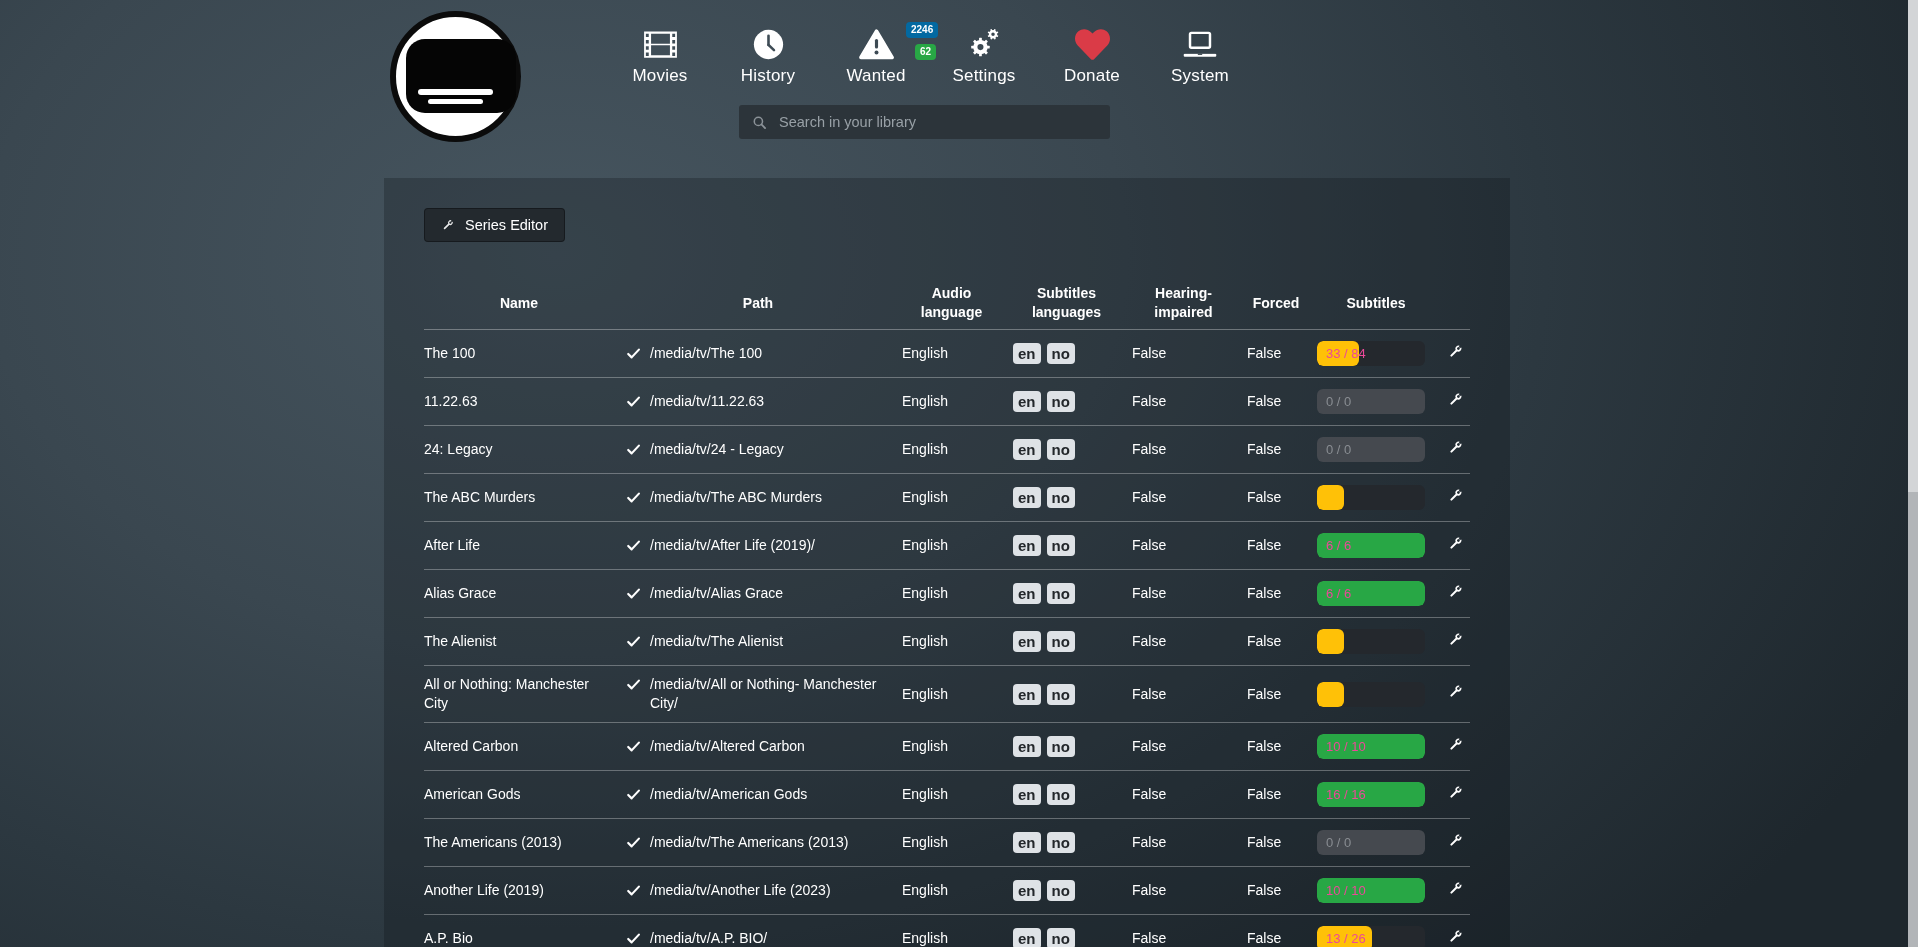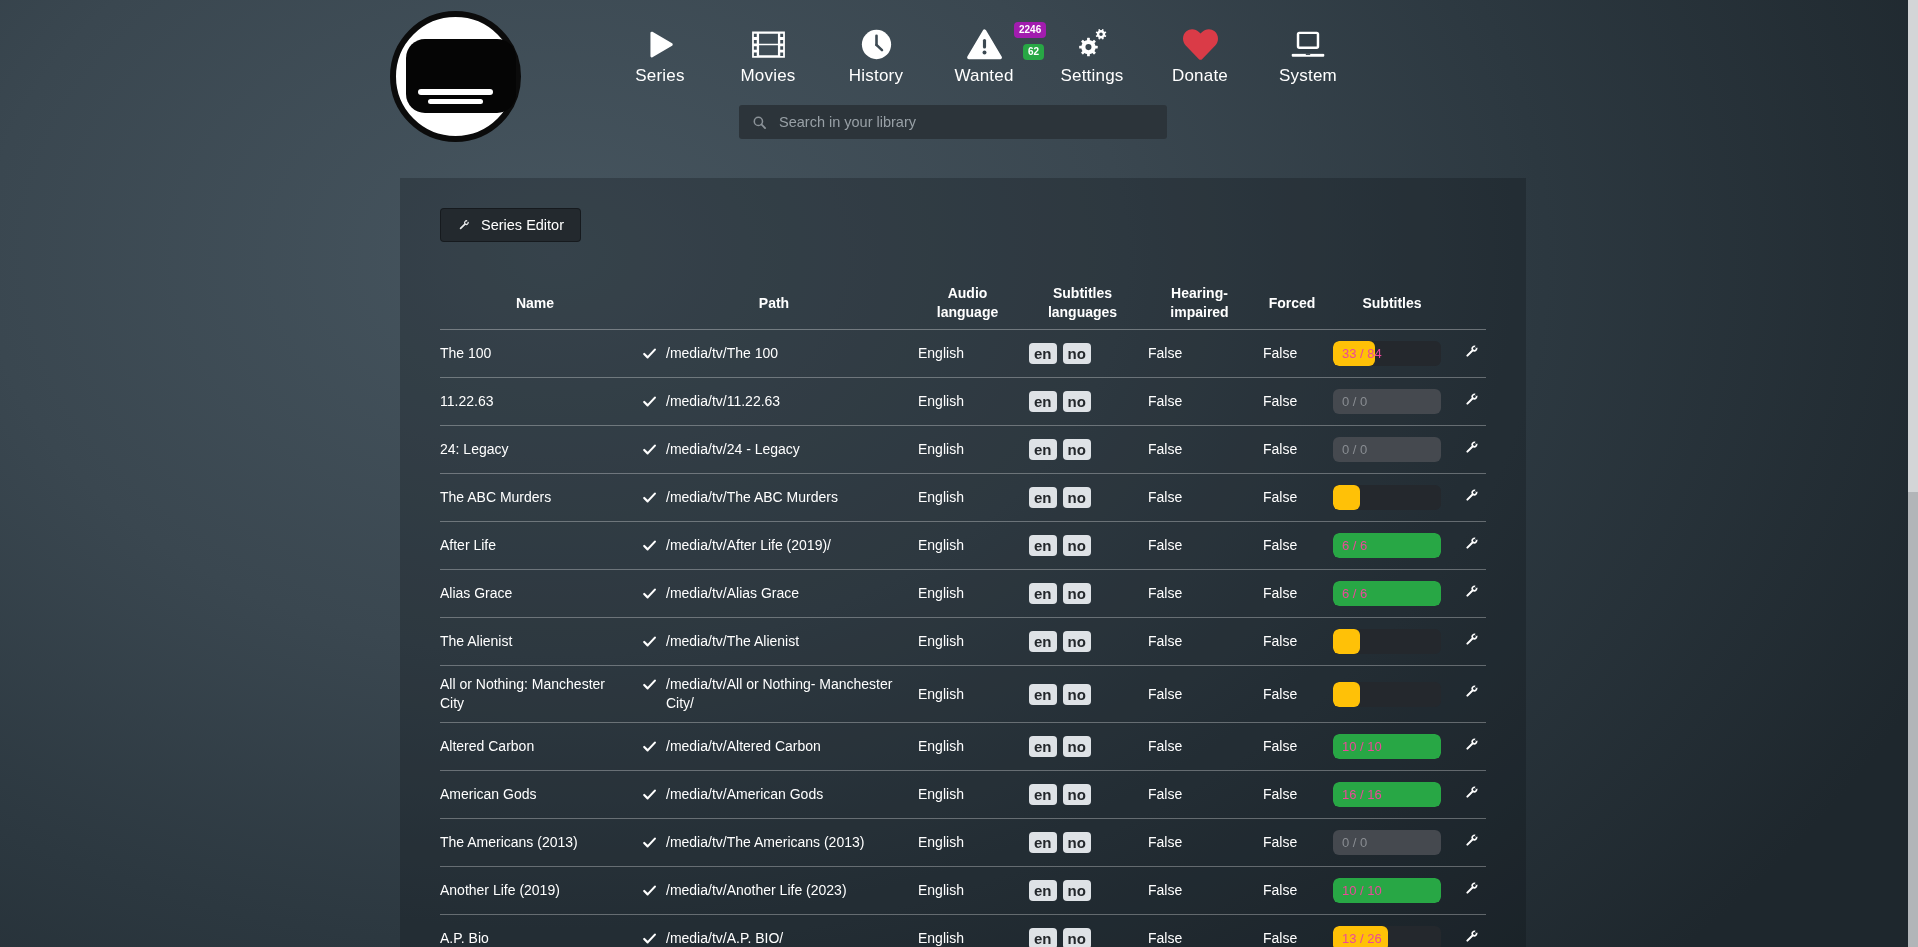--- a/index.html
+++ b/index.html
@@ -21,27 +21,27 @@
   .nav{position:absolute;left:606px;top:16px;display:flex;}
   .nav-item{width:108px;display:flex;flex-direction:column;align-items:center;position:relative;cursor:pointer;text-decoration:none;color:#fff;}
   .nav-icon-box{height:46px;display:flex;align-items:flex-end;justify-content:center;}
   .nav-icon{width:35px;height:35px;display:block;}
   svg[data-name="play-icon"]{width:31px;}
   svg[data-name="cogs-icon"]{width:41px;height:37px;}
   svg[data-name="laptop-icon"]{width:40px;}
   .nav-label{font-size:17px;margin-top:4px;letter-spacing:.2px;}
   .badge-stack{position:absolute;left:84px;top:6px;display:flex;flex-direction:column;gap:6px;align-items:flex-start;}
   .nav-badge{color:#fff;font-weight:bold;font-size:10px;padding:3px 5px;border-radius:4px;line-height:1;}
-  .searchbar{position:absolute;left:739px;top:105px;width:428px;height:34px;background:#2c343a;
+  .searchbar{position:absolute;left:739px;top:105px;width:371px;height:34px;background:#2c343a;
     border-radius:3px;display:flex;align-items:center;padding:10px 13px;box-sizing:border-box;gap:10px;}
   .searchbar svg{width:15px;height:15px;color:#8b9298;flex:none;}
   .searchbar input{flex:1;background:transparent;border:none;outline:none;color:#d2d7da;font-size:14.5px;font-family:inherit;}
   .searchbar input::placeholder{color:#98a0a6;}
   
-  .panel{position:absolute;left:400px;top:178px;width:1126px;height:769px;background:rgba(6,11,14,0.25);}
+  .panel{position:absolute;left:384px;top:178px;width:1126px;height:769px;background:rgba(6,11,14,0.25);}
   .series-editor-btn{margin:30px 0 0 40px;display:inline-flex;align-items:center;gap:10px;
     background:#23292e;color:#fff;border:1px solid rgba(0,0,0,.35);border-radius:4px;
     font-size:14.5px;padding:8px 16px;font-family:inherit;cursor:pointer;}
   .series-editor-btn svg{width:14px;height:14px;color:#e9eaeb;}
   
   .table{margin:0 40px;}
   .grid-cols{display:grid;grid-template-columns:202px 276px 111px 119px 115px 70px 130px 23px;}
   .thead{padding:42px 0 7px;align-items:center;border-bottom:1px solid rgba(255,255,255,.32);
     font-weight:bold;font-size:14px;text-align:center;}
   .th{line-height:19px;padding-right:12px;}
@@ -159,28 +159,20 @@
 
 <header data-name="top-navbar">
   <div class="logo" data-name="bazarr-logo">
     <div class="logo-screen" data-name="logo-subtitle-screen">
       <div class="logo-line1" data-name="logo-subtitle-line"></div>
       <div class="logo-line2" data-name="logo-subtitle-line"></div>
     </div>
   </div>
 
   <nav class="nav" id="main-nav" data-name="main-nav">
-      <a class="nav-item" data-name="nav-item-series">
-        <span class="nav-icon-box" data-name="nav-icon-box">
-          <svg class="nav-icon" data-name="play-icon">
-            <use href="#i-play"></use>
-          </svg>
-        </span>
-        <span class="nav-label" data-name="nav-label">Series</span>
-      </a>
       <a class="nav-item" data-name="nav-item-movies">
         <span class="nav-icon-box" data-name="nav-icon-box">
           <svg class="nav-icon" data-name="film-icon">
             <use href="#i-film"></use>
           </svg>
         </span>
         <span class="nav-label" data-name="nav-label">Movies</span>
       </a>
       <a class="nav-item" data-name="nav-item-history">
         <span class="nav-icon-box" data-name="nav-icon-box">
@@ -190,21 +182,21 @@
         </span>
         <span class="nav-label" data-name="nav-label">History</span>
       </a>
       <a class="nav-item" data-name="nav-item-wanted">
         <span class="nav-icon-box" data-name="nav-icon-box">
           <svg class="nav-icon" data-name="warning-triangle-icon">
             <use href="#i-warning-triangle"></use>
           </svg>
         </span>
         <span class="badge-stack" data-name="wanted-badge-stack">
-          <span class="nav-badge" data-name="wanted-count-badge" style="background: #a21caf;">2246</span>
+          <span class="nav-badge" data-name="wanted-count-badge" style="background: #0369a1;">2246</span>
           <span class="nav-badge" data-name="wanted-count-badge" style="background: rgb(40, 167, 69); margin-left: 9px;">62</span>
         </span>
         <span class="nav-label" data-name="nav-label">Wanted</span>
       </a>
       <a class="nav-item" data-name="nav-item-settings">
         <span class="nav-icon-box" data-name="nav-icon-box">
           <svg class="nav-icon" data-name="cogs-icon">
             <use href="#i-cogs"></use>
           </svg>
         </span>

